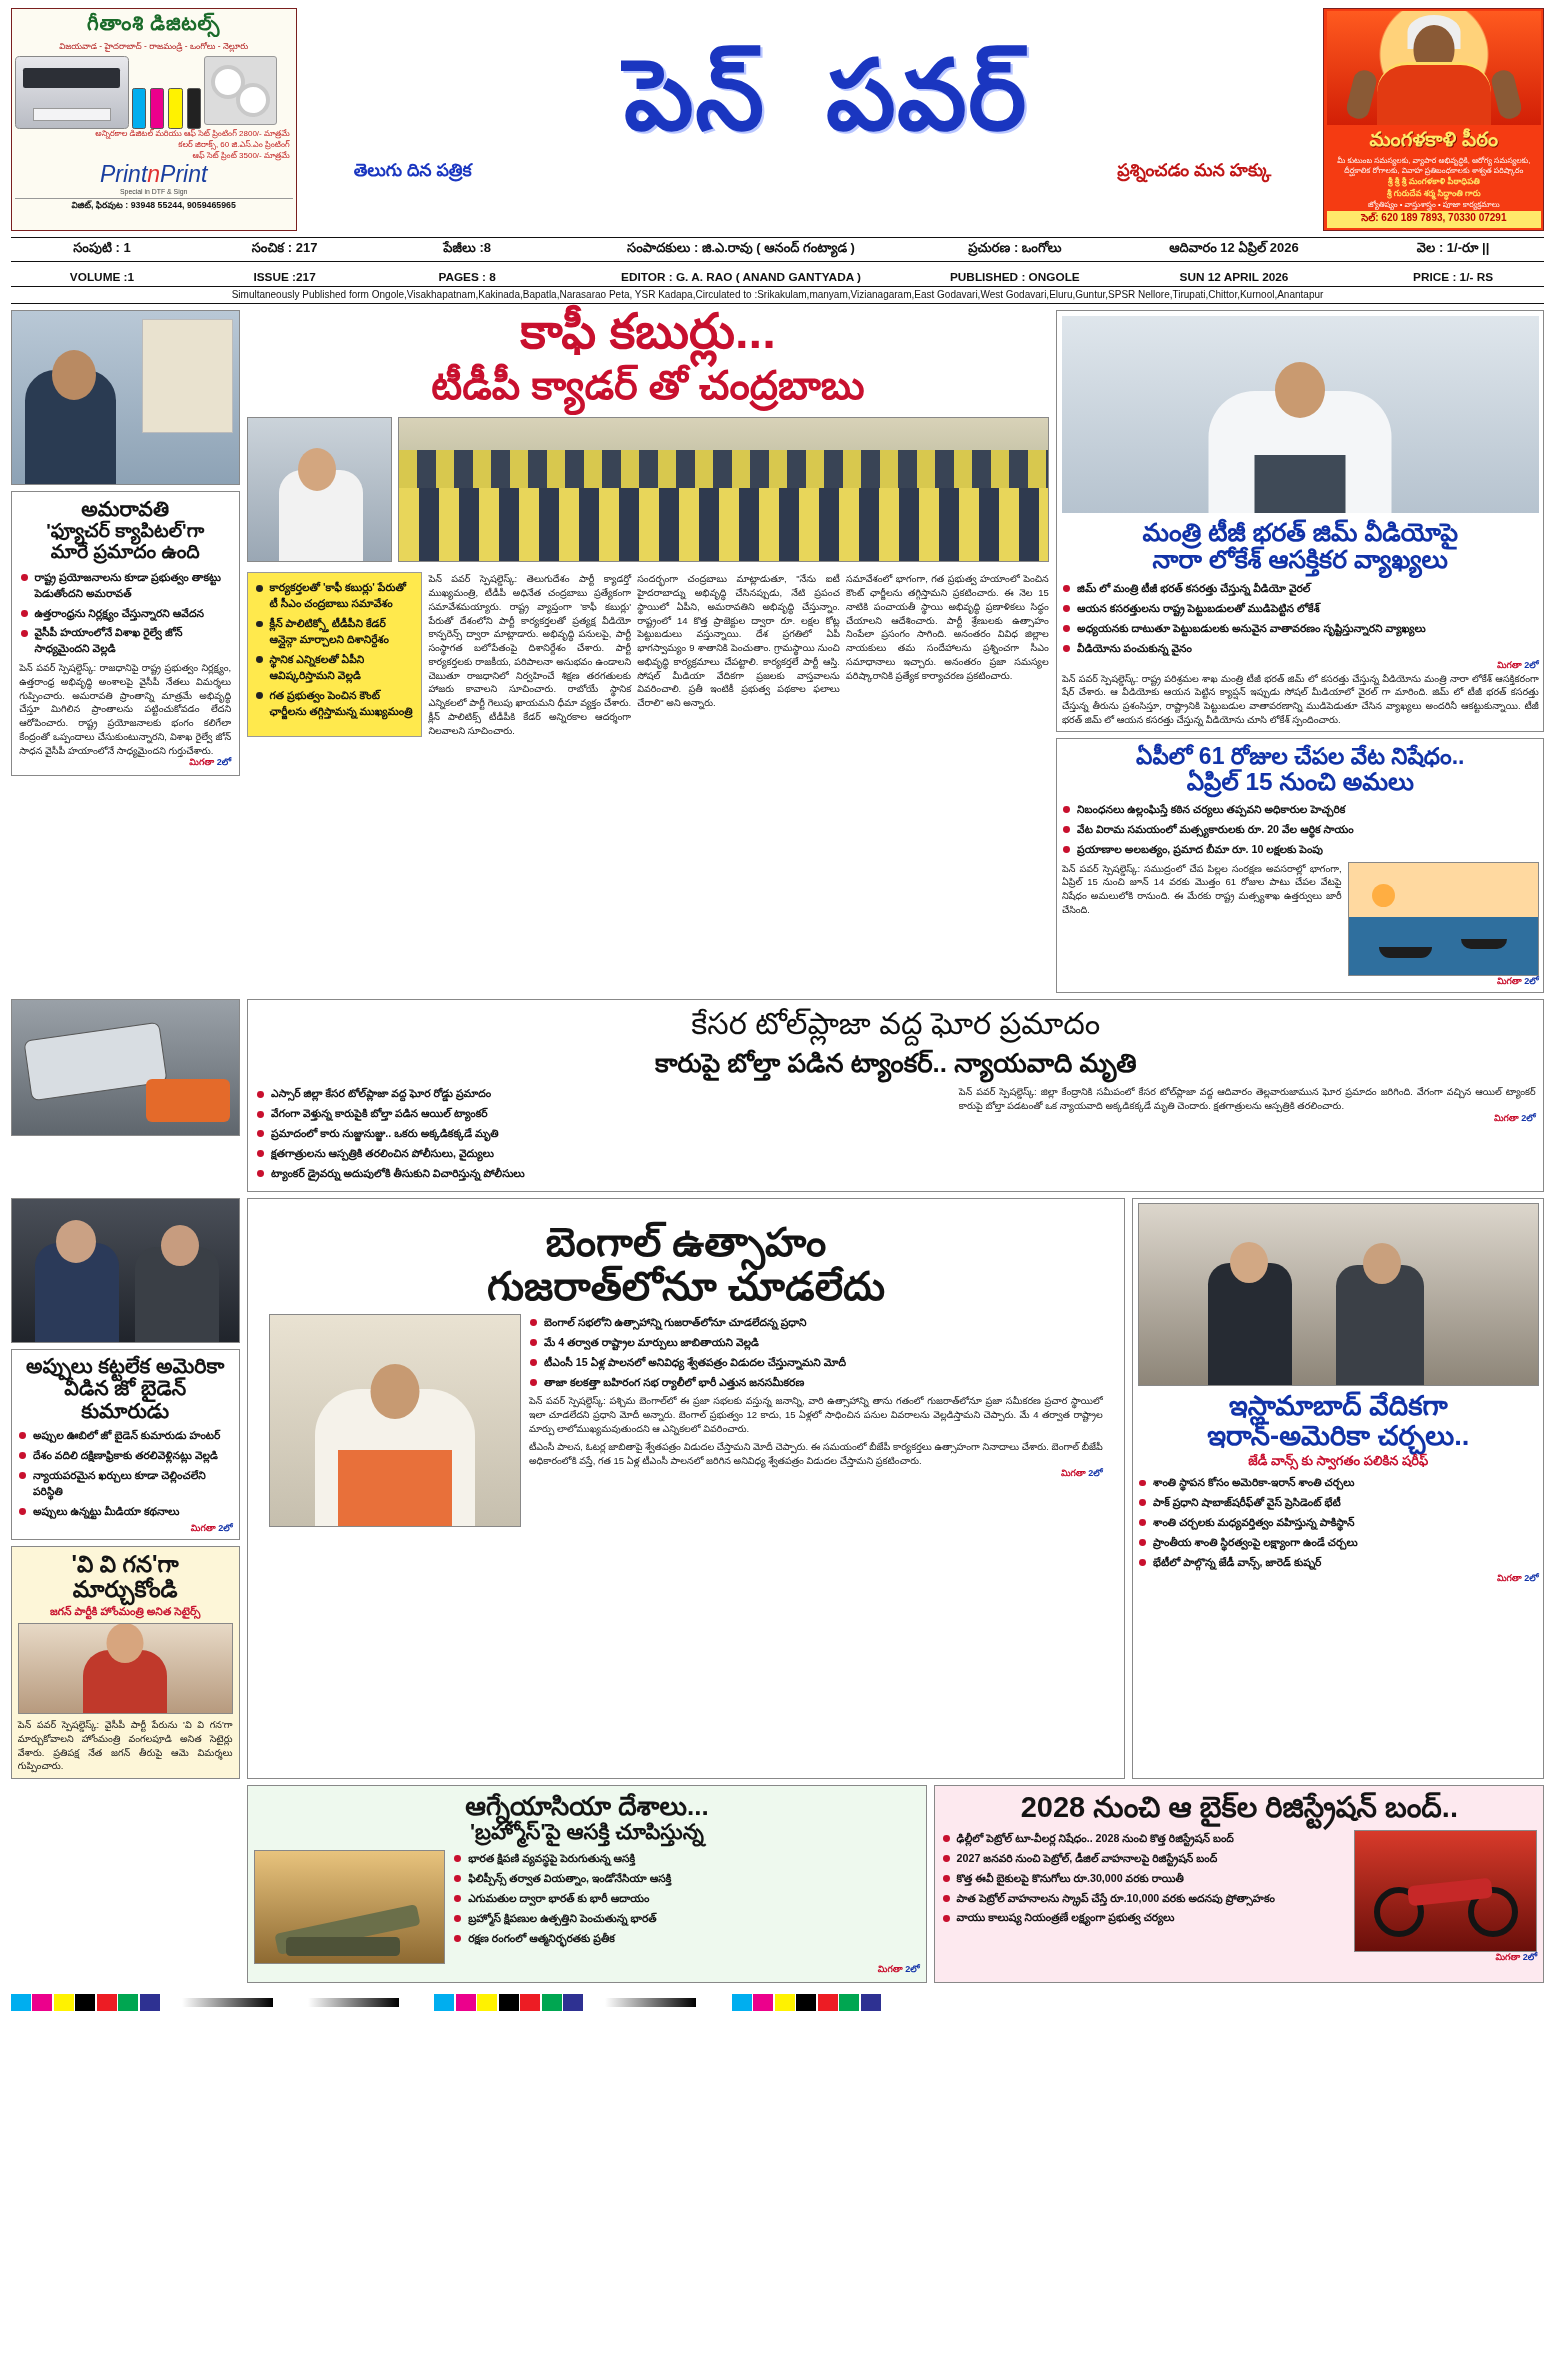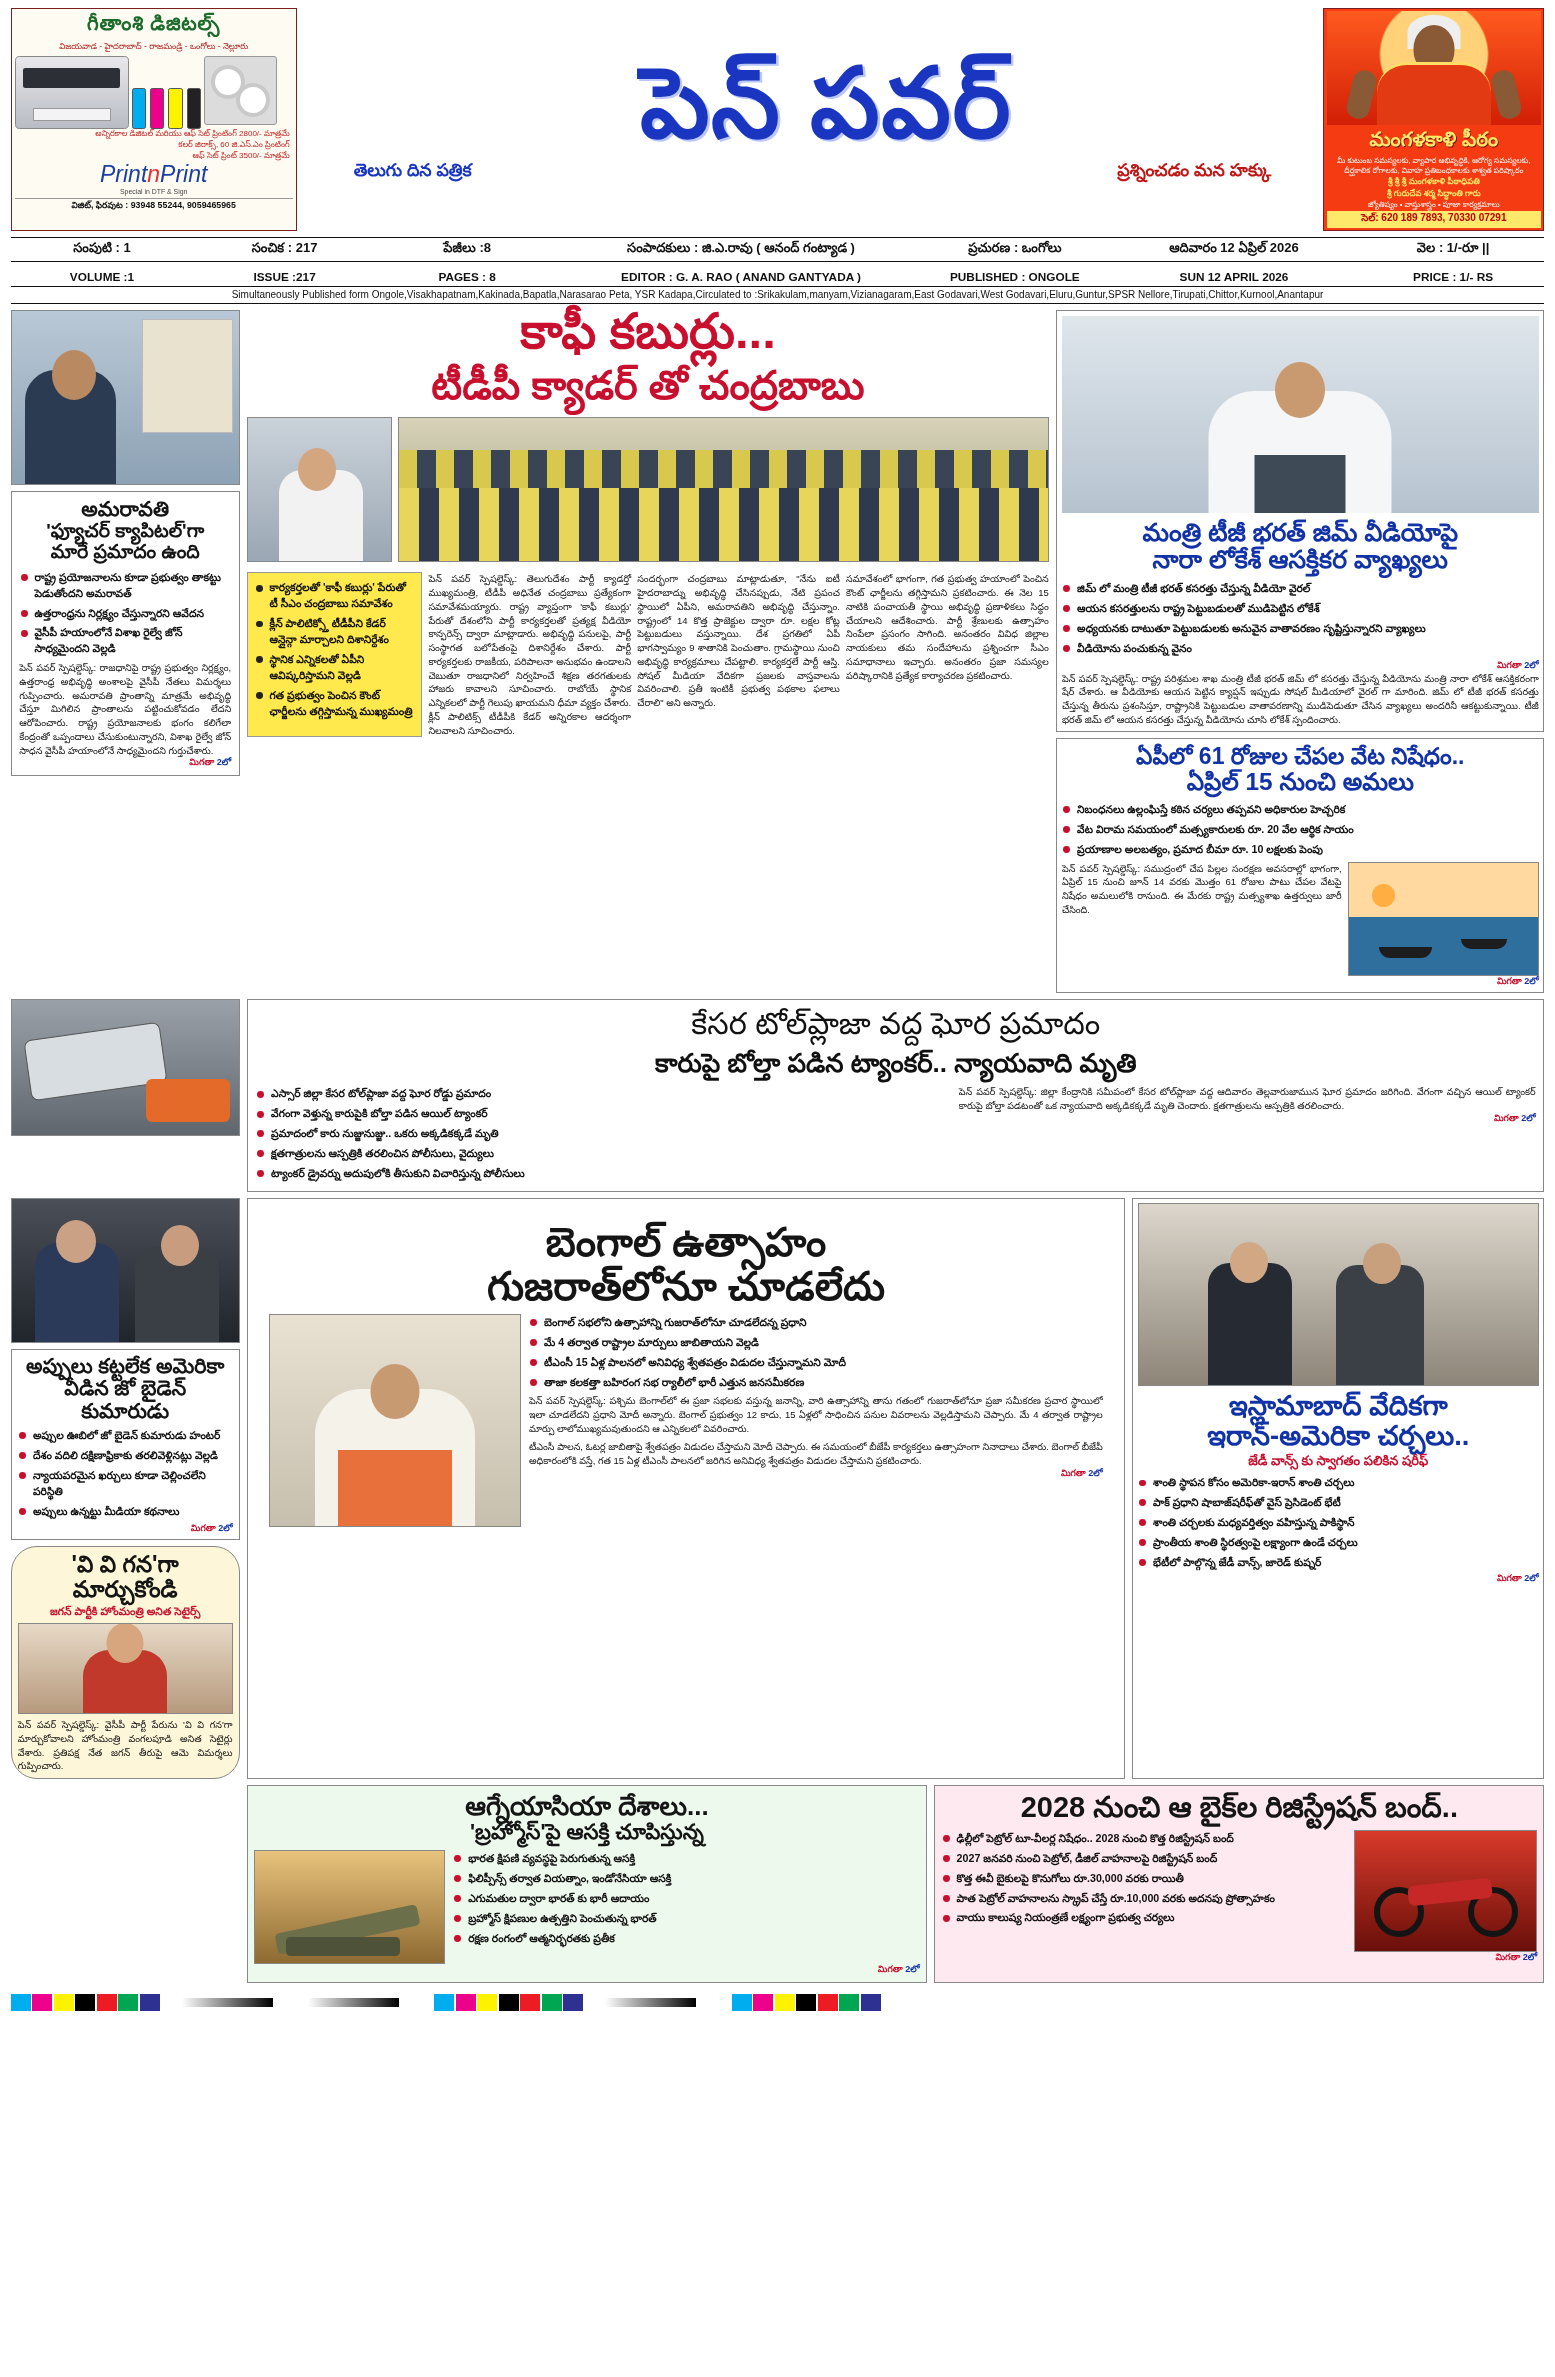--- a/index.html
+++ b/index.html
@@ -35,21 +35,21 @@
   .rollbox:after{content:"";position:absolute;right:6.1px;bottom:7.6px;width:26px;height:26px;border-radius:50%;background:#fff;border:4.6px solid #c9c9c9;}
   .ad-left .reddesc { font-size: 8px; color:#c21d1d; text-align:right; line-height:1.35; width:100%; padding-right:3px;}
   .printnprint { font-size: 23px; font-weight:normal; color:#1a3fa0; font-style:italic;text-align:center; }
   .printnprint span { color:#e03030; }
   .ad-left .phoneline { width:100%; border-top:0.8px solid #999; margin-top:2.3px; padding-top:1px; font-size: 8.8px; font-weight:bold; color:#111; text-align:center;}
 
   .title-block { flex:1; display:flex; flex-direction:column; align-items:center; justify-content:center; position:relative; }
   .paper-title {
     font-size: 98px; line-height:1; font-weight:bold; color:#1a36c0;
     letter-spacing: 1.5px; text-shadow: 2.3px 2.3px 0 #b9c6ff;
-    font-family:Liberation Sans, sans-serif;
+    font-family:Liberation Mono, monospace;
     margin-left:32px;
   }
   .title-under { display:flex; width:100%; justify-content:space-between; padding: 7.6px 32px 0 37px; }
   .title-under div { font-size: 17.5px; font-weight:bold; color:#c01616; }
   .title-under div.t1 { color:#1a36c0; }
 
   .ad-right {
     width: 221px; border:1.5px solid #7a1f1f; background:#f53b12;
     display:flex; flex-direction:column; align-items:center; padding:2.3px; position:relative; overflow:hidden;
   }
@@ -102,21 +102,21 @@
   .ph-crowd { background: linear-gradient(#d8d2b8,#9a9f7e); }
   .ph-dark { background: linear-gradient(#4a4f58,#20242b); }
   .ph-sea { background: linear-gradient(#ffd9a0 0 48%, #2f6f9e 48% 100%); }
   .ph-road { background: linear-gradient(#9aa1a8,#5f666d); }
   .ph-bike { background: linear-gradient(#d83a2a,#6a0f0a); }
   .ph-warm { background: linear-gradient(#e8c37d,#8e6a32); }
 
   .cap-yellow { background:#ffe94d; }
   .cap-pink { background:#fde9ef; }
   .cap-mint { background:#eef9ee; }
-  .cap-cream { background:#fdf6d8;border-radius:26px; }
+  .cap-cream { background:#fdf6d8; }
 
   .colorbar { display:flex; gap:2.3px; margin:9.1px 0 4.6px 0; height:20px; align-items:center;}
   .colorbar .grp { display:flex; gap:1.5px; margin-right:20px; }
   .colorbar .sw { width:20px; height:17px; }
   .colorbar .gr { width:91px; height:9.1px; background:linear-gradient(90deg,#fff,#000); }
 </style>
 </head>
 <body>
 
 <div class="page">

